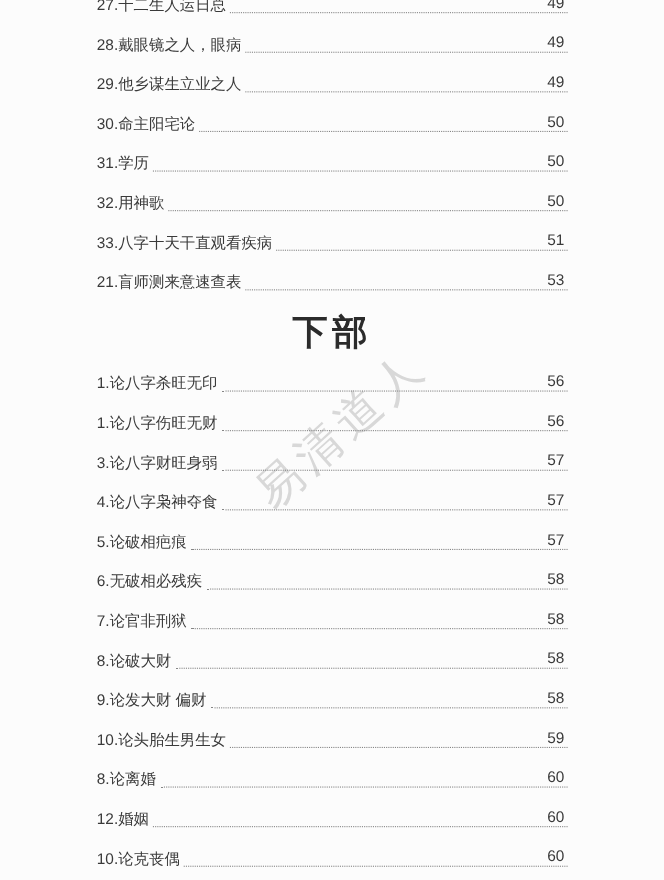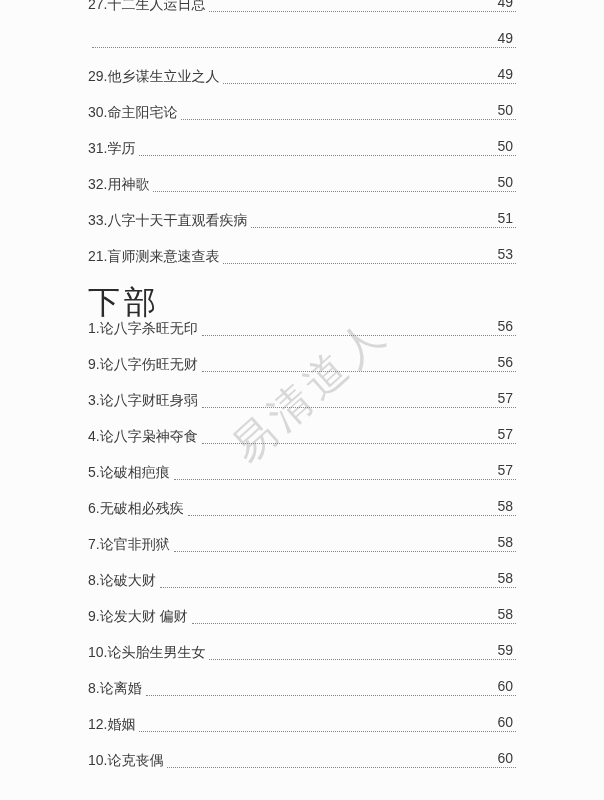--- a/index.html
+++ b/index.html
@@ -46,24 +46,24 @@
   }
   .toc-page {
     font-size: 14px;
     line-height: 13px;
     padding: 0 3px 2px 0;
     color: #3a3a3a;
   }
   .section-heading {
     font-size: 32px;
     line-height: 34px;
-    font-weight: 400;
-    text-align: left;
+    font-weight: 700;
+    text-align: center;
     color: #2b2b2b;
-    margin: 0 0 2px 0;
+    margin: 0 0 22px 0;
     letter-spacing: 4px;
   }
   .watermark {
     position: absolute;
     left: 195px;
     top: 330px;
     width: 230px;
     height: 120px;
     display: flex;
     align-items: center;
@@ -86,20 +86,21 @@
 
   <div class="content">
     <div id="toc-upper">
         <div class="toc-row">
           <span class="toc-title">27.十二生人运日总</span>
           <span class="toc-fill">
             <span class="toc-page">49</span>
           </span>
         </div>
         <div class="toc-row">
+          <span class="toc-title">28.戴眼镜之人，眼病</span>
           <span class="toc-fill">
             <span class="toc-page">49</span>
           </span>
         </div>
         <div class="toc-row">
           <span class="toc-title">29.他乡谋生立业之人</span>
           <span class="toc-fill">
             <span class="toc-page">49</span>
           </span>
         </div>
@@ -138,21 +139,21 @@
     <div class="section-heading">下部</div>
 
     <div id="toc-lower">
         <div class="toc-row">
           <span class="toc-title">1.论八字杀旺无印</span>
           <span class="toc-fill">
             <span class="toc-page">56</span>
           </span>
         </div>
         <div class="toc-row">
-          <span class="toc-title">9.论八字伤旺无财</span>
+          <span class="toc-title">1.论八字伤旺无财</span>
           <span class="toc-fill">
             <span class="toc-page">56</span>
           </span>
         </div>
         <div class="toc-row">
           <span class="toc-title">3.论八字财旺身弱</span>
           <span class="toc-fill">
             <span class="toc-page">57</span>
           </span>
         </div>

